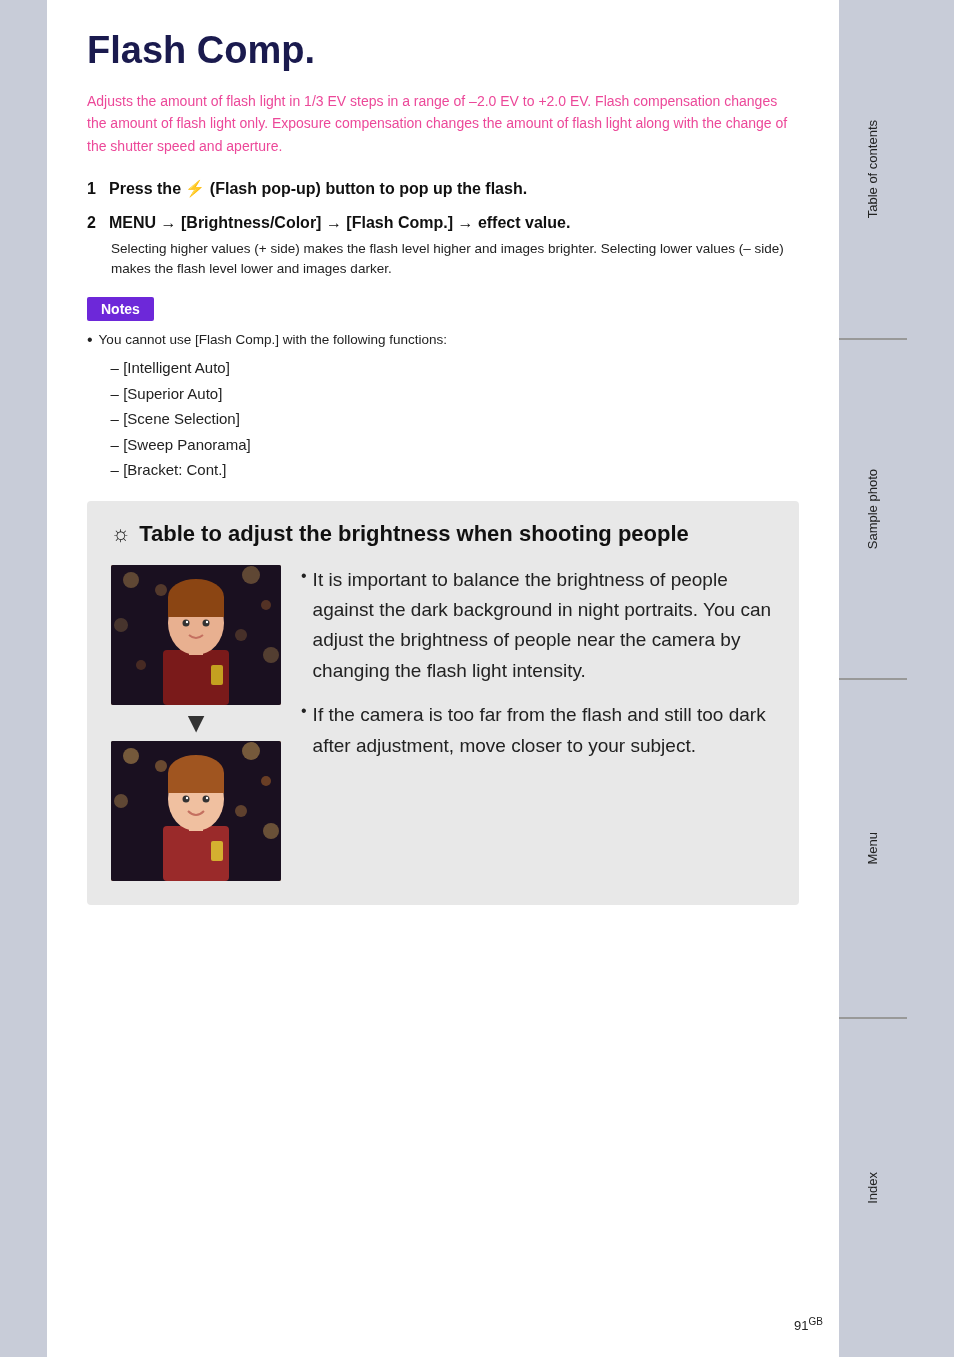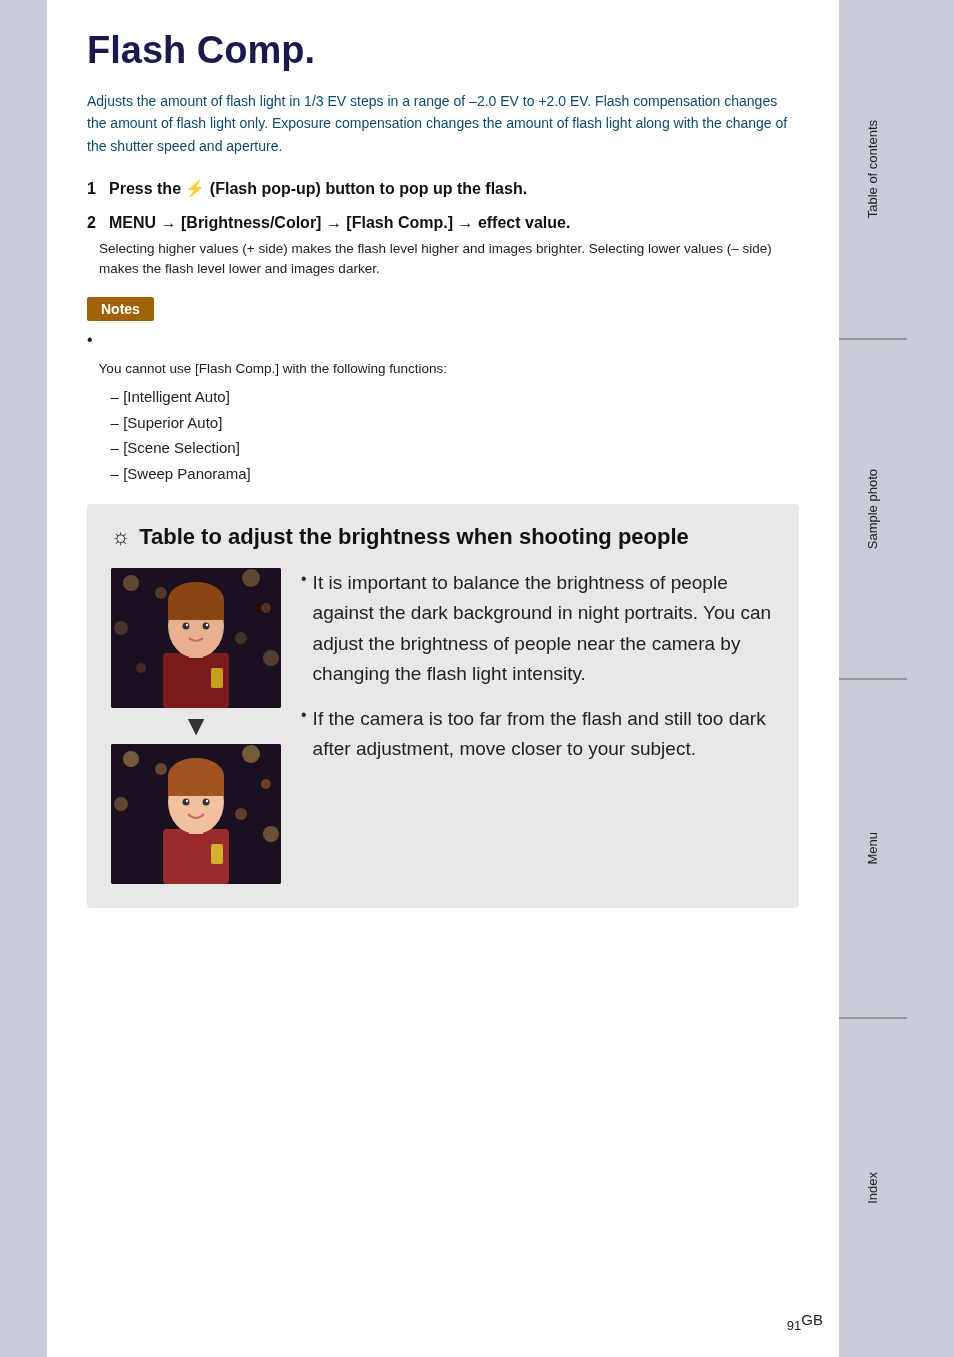--- a/index.html
+++ b/index.html
@@ -64,21 +64,21 @@
     h1.page-title {
       font-size: 38px;
       font-weight: bold;
       color: #1a1a4e;
       margin-bottom: 18px;
       line-height: 1.1;
     }
 
     .intro-text {
       font-size: 14px;
-      color: #0c4a6e;
+      color: #ec4899;
       line-height: 1.6;
       margin-bottom: 20px;
     }
 
     .steps {
       margin-bottom: 16px;
     }
 
     .step {
       margin-bottom: 10px;
@@ -101,31 +101,31 @@
     }
 
     .step-text {
       font-size: 16px;
       font-weight: bold;
     }
 
     .step-detail {
       font-size: 13.5px;
       color: #222;
-      margin-left: 12px;
+      margin-left: 24px;
       margin-top: 4px;
       line-height: 1.5;
     }
 
     .notes-box {
       margin: 18px 0 14px 0;
     }
 
     .notes-header {
-      background: #a16207;
+      background: #6d28d9;
       color: #ffffff;
       font-size: 14px;
       font-weight: bold;
       padding: 4px 14px;
       display: inline-block;
       border-radius: 2px;
       margin-bottom: 8px;
     }
 
     .notes-list {
@@ -145,21 +145,20 @@
 
     .notes-list > li::before {
       content: "•";
       font-size: 16px;
       line-height: 1.4;
       flex-shrink: 0;
     }
 
     .notes-list .note-text {
       flex: 1;
-      margin-top: 29px;
     }
 
     .sub-list {
       list-style: none;
       margin: 4px 0 0 12px;
       padding: 0;
     }
 
     .sub-list li {
       line-height: 1.7;
@@ -260,21 +259,21 @@
 
     .page-number {
       position: absolute;
       bottom: 24px;
       right: 16px;
       font-size: 13px;
       color: #222;
     }
 
     .gb-suffix {
-      font-size: 15px;
+      font-size: 10px;
       vertical-align: super;
     }
   </style>
 </head>
 <body>
 
 <div class="page-wrapper">
   <div class="main-content">
 
     <h1 class="page-title">Flash Comp.</h1>
@@ -304,20 +303,21 @@
       <div class="notes-header">Notes</div>
       <ul class="notes-list">
         <li>
           <span class="note-text">
             You cannot use [Flash Comp.] with the following functions:
             <ul class="sub-list">
               <li>[Intelligent Auto]</li>
               <li>[Superior Auto]</li>
               <li>[Scene Selection]</li>
               <li>[Sweep Panorama]</li>
+              <li>[Bracket: Cont.]</li>
             </ul>
           </span>
         </li>
       </ul>
     </div>
 
     <div class="tips-box">
       <div class="tips-title">
         <span class="tips-icon">☼</span>
         <span>Table to adjust the brightness when shooting people</span>

